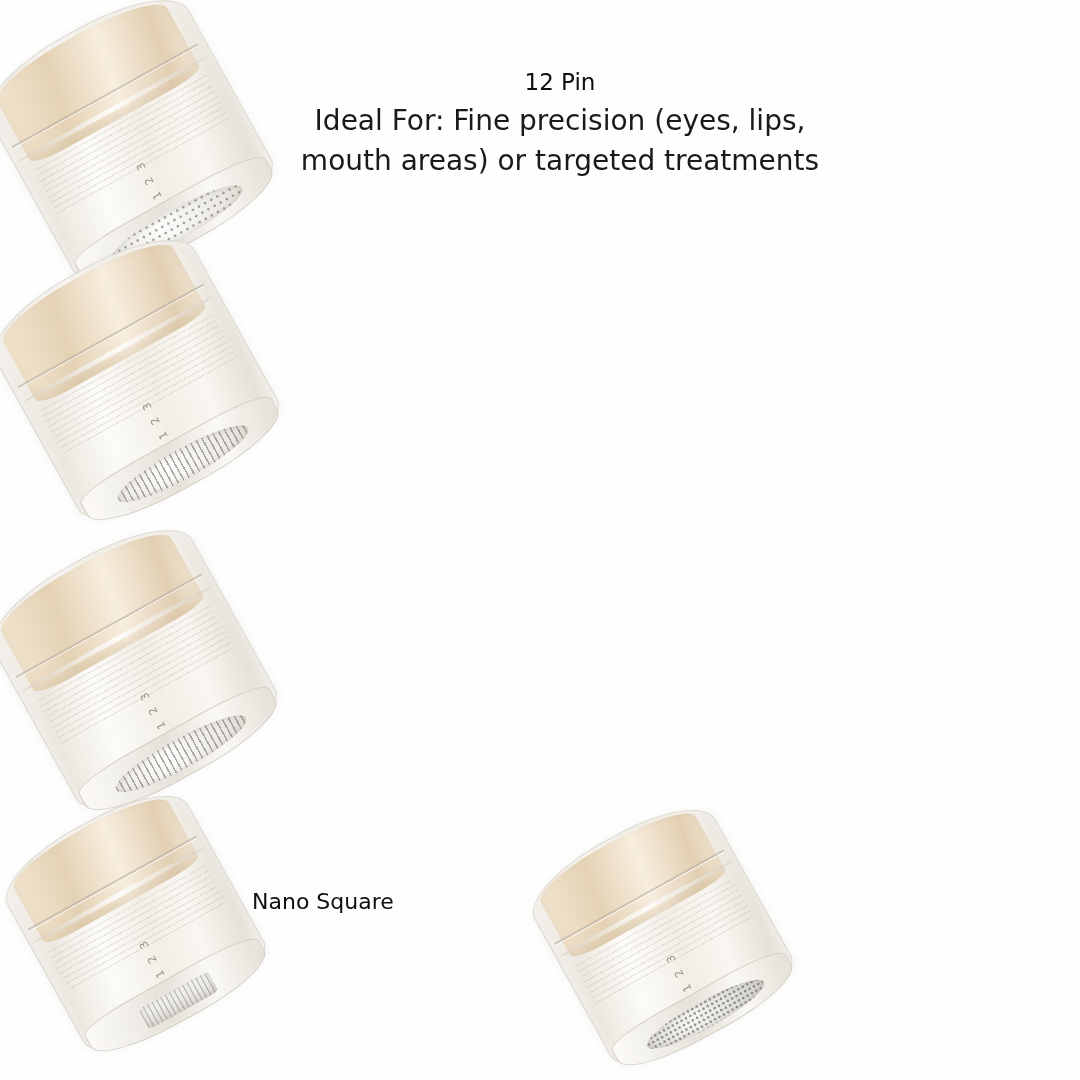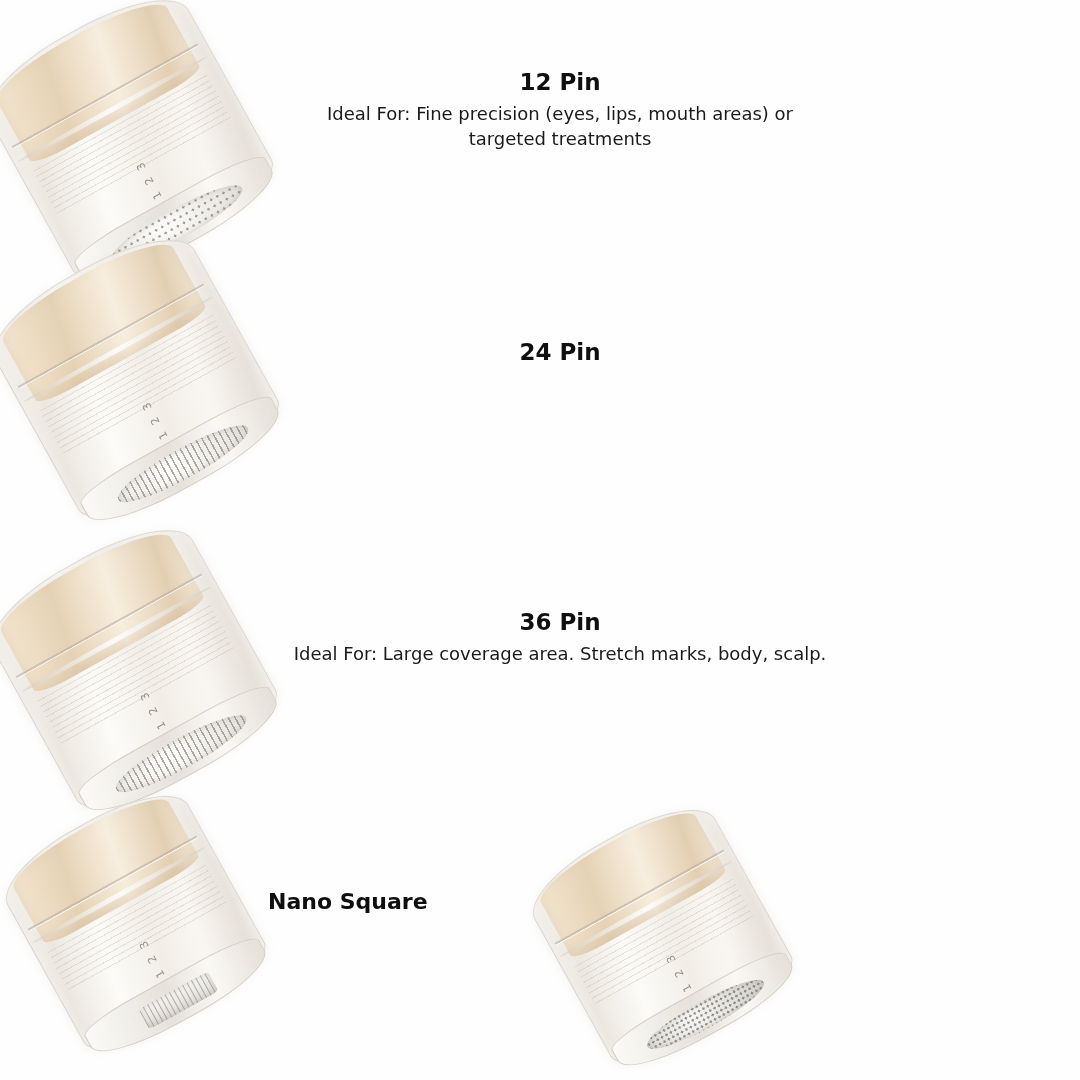--- a/index.html
+++ b/index.html
@@ -170,28 +170,28 @@
         rgba(120,116,108,0.55) 0 1.2px, transparent 1.2px 5px),
       linear-gradient(180deg, rgba(250,250,249,0.95), rgba(219,216,210,0.95));
   }
 
   
   .txt {
     position: absolute;
   }
   .txt h3 {
     margin: 0 0 4px 0;
-    font-weight: 700;
+    font-weight: 400;
     font-size: 23px;
     line-height: 1.25;
     color: #0f0f0f;
   }
   .txt p {
     margin: 0;
-    font-size: 18px;
+    font-size: 28px;
     line-height: 1.42;
     color: #1a1a1a;
     font-weight: 400;
   }
   .center { text-align: center; }
   .left { text-align: left; }
   .nano-block h3 { font-size: 22px; margin-bottom: 3px; }
   .nano-block p { font-size: 21.5px; line-height: 1.44; }
 </style>
 </head>
@@ -226,57 +226,52 @@
       <div class="ring" style="top:36%;"></div>
       <div class="ridges" style="top:44%;"></div>
       <div class="scale-marks" style="left:46%; top:80%;">1 2 3</div>
       <div class="head">
         <div class="pinfield lines"></div>
       </div>
     </div>
   </div>
 
   <div class="txt center" style="left:300px; top:338px; width:520px;">
-    <h3>24 Pin</h3>
   </div>
 
   <div class="cartridge" style="left:18px; top:548px; width:226px; height:235px; transform: rotate(-29deg);">
     <div class="cart-body">
       <div class="barrel"></div>
       <div class="piston"></div>
       <div class="cap-line" style="top:30%;"></div>
       <div class="ring" style="top:36%;"></div>
       <div class="ridges" style="top:44%;"></div>
       <div class="scale-marks" style="left:46%; top:80%;">1 2 3</div>
       <div class="head">
         <div class="pinfield lines"></div>
       </div>
     </div>
   </div>
 
-  <div class="txt center" style="left:290px; top:608px; width:540px;">
-    <h3>36 Pin</h3>
-    <p>Ideal For: Large coverage area. Stretch marks, body, scalp.</p>
-  </div>
 
   <div class="cartridge" style="left:30px; top:812px; width:205px; height:215px; transform: rotate(-29deg);">
     <div class="cart-body">
       <div class="barrel"></div>
       <div class="piston"></div>
       <div class="cap-line" style="top:30%;"></div>
       <div class="ring" style="top:36%;"></div>
       <div class="ridges" style="top:44%;"></div>
       <div class="scale-marks" style="left:46%; top:80%;">1 2 3</div>
       <div class="head">
         <div class="pinfield square-nano"></div>
       </div>
     </div>
   </div>
 
-  <div class="txt left nano-block" style="left:268px; top:888px; width:250px;">
+  <div class="txt left nano-block" style="left:252px; top:888px; width:250px;">
     <h3>Nano Square</h3>
   </div>
 
   <div class="cartridge" style="left:557px; top:826px; width:205px; height:215px; transform: rotate(-29deg);">
     <div class="cart-body">
       <div class="barrel"></div>
       <div class="piston"></div>
       <div class="cap-line" style="top:30%;"></div>
       <div class="ring" style="top:36%;"></div>
       <div class="ridges" style="top:44%;"></div>

